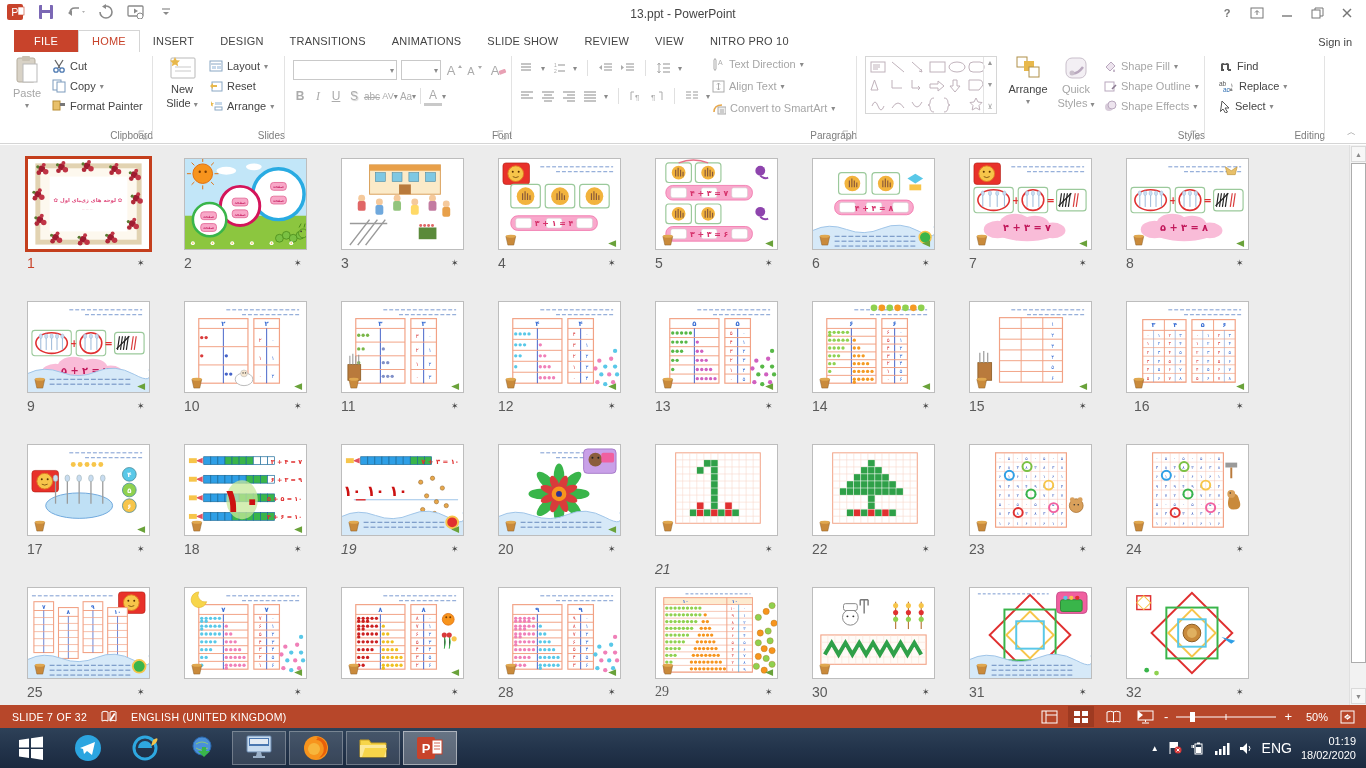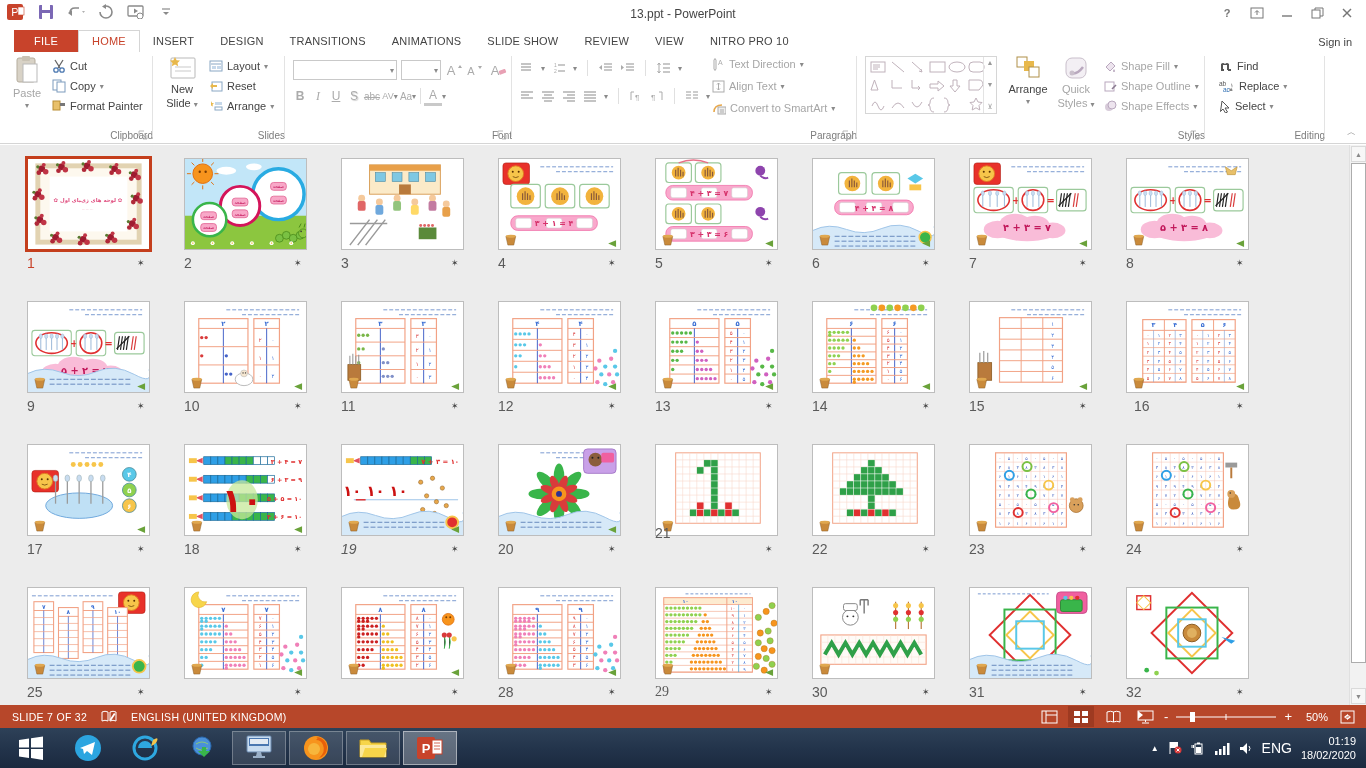--- a/index.html
+++ b/index.html
@@ -1655,21 +1655,21 @@
           <rect x="55.8" y="65.6" width="7.16" height="7.2" fill="#E03030" stroke="#fff" stroke-width="0.4" rx="0"></rect>
           <rect x="62.96" y="65.6" width="7.16" height="7.2" fill="#2FA048" stroke="#fff" stroke-width="0.4" rx="0"></rect>
           <rect x="70.12" y="65.6" width="7.16" height="7.2" fill="#E03030" stroke="#fff" stroke-width="0.4" rx="0"></rect>
           <rect x="77.28" y="65.6" width="7.16" height="7.2" fill="#2FA048" stroke="#fff" stroke-width="0.4" rx="0"></rect>
           <rect x="41.480000000000004" y="58.4" width="7.16" height="7.2" fill="#E03030" stroke="#fff" stroke-width="0.4" rx="0"></rect>
           <rect x="70.12" y="58.4" width="7.16" height="7.2" fill="#E03030" stroke="#fff" stroke-width="0.4" rx="0"></rect>
           <path d="M7 79 l2 9 h6 l2 -9 z" fill="#C98A3B" stroke="#8a5a20" stroke-width=".5"></path>
           <ellipse cx="12" cy="79" rx="5" ry="1.5" fill="#E0A850"></ellipse>
         </svg>
       </div>
-      <div class="snum" style="left: 655px; top: 380px;">21</div>
+      <div class="snum" style="left: 655px; top: 416px; font-style: italic;">21</div>
       <div class="sstar" style="left: 765px; top: 399px;">✶</div>
       <div class="thumb" style="left: 812px; top: 299px;">
         <svg viewBox="0 0 123 92" width="121" height="90" preserveAspectRatio="none">
           <rect x="20" y="8" width="86" height="72" fill="#fff" stroke="#F2A285" stroke-width="1" rx="0"></rect>
           <line x1="27.16" y1="8" x2="27.16" y2="80" stroke="#F8D8CC" stroke-width=".6"></line>
           <line x1="34.32" y1="8" x2="34.32" y2="80" stroke="#F8D8CC" stroke-width=".6"></line>
           <line x1="41.480000000000004" y1="8" x2="41.480000000000004" y2="80" stroke="#F8D8CC" stroke-width=".6"></line>
           <line x1="48.64" y1="8" x2="48.64" y2="80" stroke="#F8D8CC" stroke-width=".6"></line>
           <line x1="55.8" y1="8" x2="55.8" y2="80" stroke="#F8D8CC" stroke-width=".6"></line>
           <line x1="62.96" y1="8" x2="62.96" y2="80" stroke="#F8D8CC" stroke-width=".6"></line>

